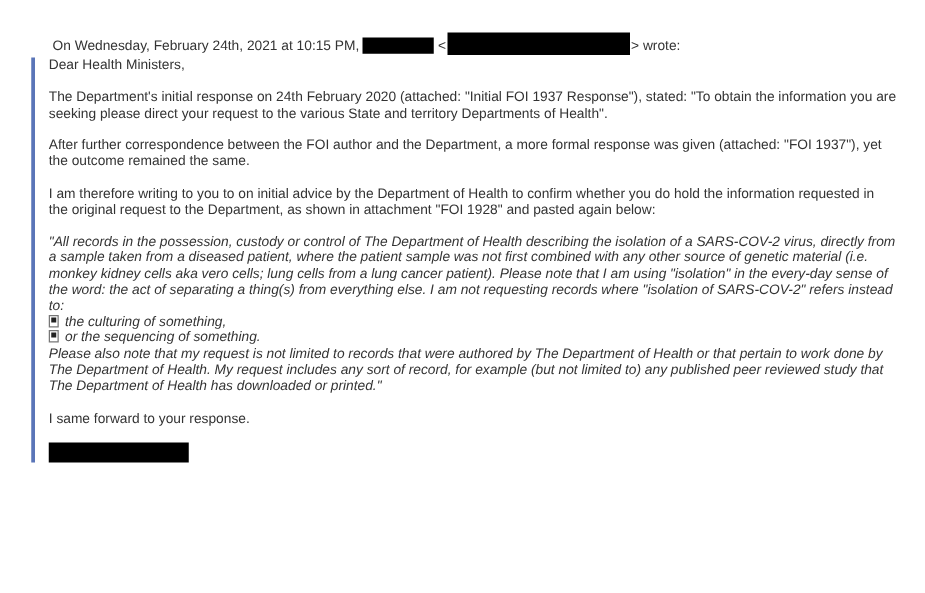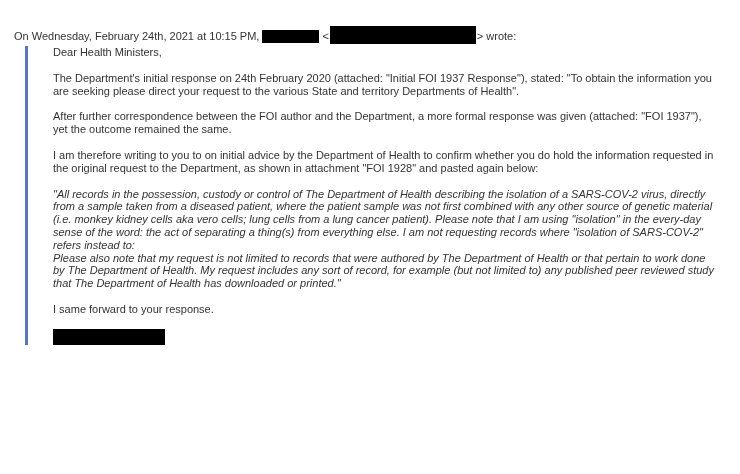--- a/index.html
+++ b/index.html
@@ -13,21 +13,21 @@
     color: #333333;
     overflow: hidden;
   }
   .page {
     position: relative;
     width: 740px;
     height: 474px;
     padding-top: 26px;
   }
   .attribution-line {
-    margin-left: 14px;
+    margin-left: 42px;
     line-height: 14px;
     white-space: nowrap;
   }
   .redaction {
     display: inline-block;
     background: #000000;
   }
   .name-redaction {
     width: 57px;
     height: 13px;
@@ -42,21 +42,21 @@
   }
   .signature-redaction {
     display: block;
     width: 112px;
     height: 16px;
     margin-top: 13px;
   }
   .quote {
     margin: 2px 0 0 25px;
     border-left: 3px solid #5a75b8;
-    padding-left: 25px;
+    padding-left: 11px;
     width: 692px;
   }
   .quote p {
     margin: 0 0 13px 0;
     line-height: 12.8px;
   }
   .quoted-request {
     font-style: italic;
   }
   .quoted-request p.no-gap {
@@ -106,20 +106,26 @@
   <blockquote class="quote">
     <p>Dear Health Ministers,</p>
 
     <p>The Department's initial response on 24th February 2020 (attached: "Initial FOI 1937 Response"), stated: "To obtain the information you are seeking please direct your request to the various State and territory Departments of Health".</p>
     <p>After further correspondence between the FOI author and the Department, a more formal response was given (attached: "FOI 1937"), yet the outcome remained the same.</p>
     <p>I am therefore writing to you to on initial advice by the Department of Health to confirm whether you do hold the information requested in the original request to the Department, as shown in attachment "FOI 1928" and pasted again below:</p>
 
     <div class="quoted-request">
       <p class="no-gap">"All records in the possession, custody or control of The Department of Health describing the isolation of a SARS-COV-2 virus, directly from a sample taken from a diseased patient, where the patient sample was not first combined with any other source of genetic material (i.e. monkey kidney cells aka vero cells; lung cells from a lung cancer patient). Please note that I am using "isolation" in the every-day sense of the word: the act of separating a thing(s) from everything else. I am not requesting records where "isolation of SARS-COV-2" refers instead to:</p>
       <ul class="bullet-list">
+        <li>
+          <span class="glyph-box"></span><span>the culturing of something,</span>
+        </li>
+        <li>
+          <span class="glyph-box"></span><span>or the sequencing of something.</span>
+        </li>
       </ul>
       <p class="outro">Please also note that my request is not limited to records that were authored by The Department of Health or that pertain to work done by The Department of Health. My request includes any sort of record, for example (but not limited to) any published peer reviewed study that The Department of Health has downloaded or printed."</p>
     </div>
 
     <p>I same forward to your response.</p>
 
     <span class="redaction signature-redaction"></span>
   </blockquote>
 
 </div>

